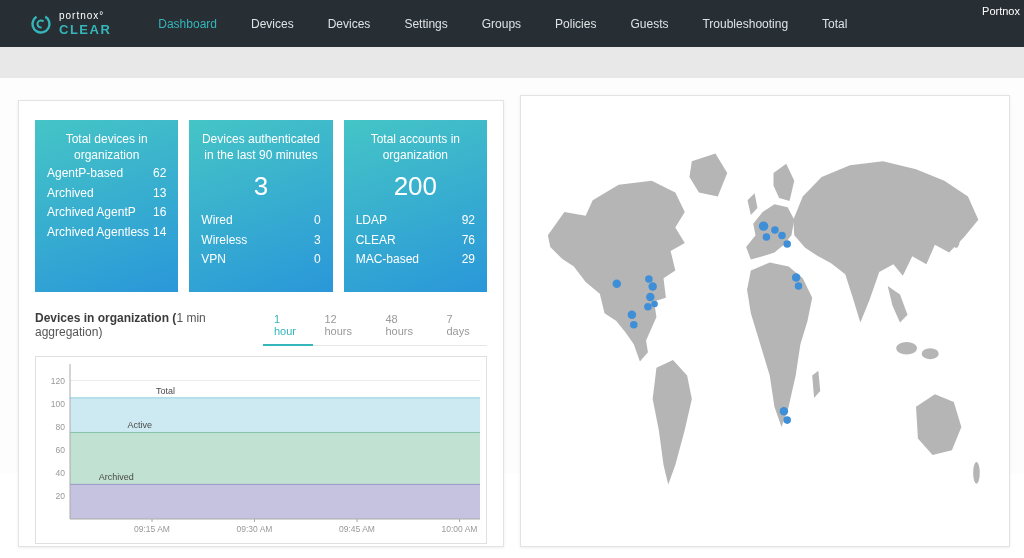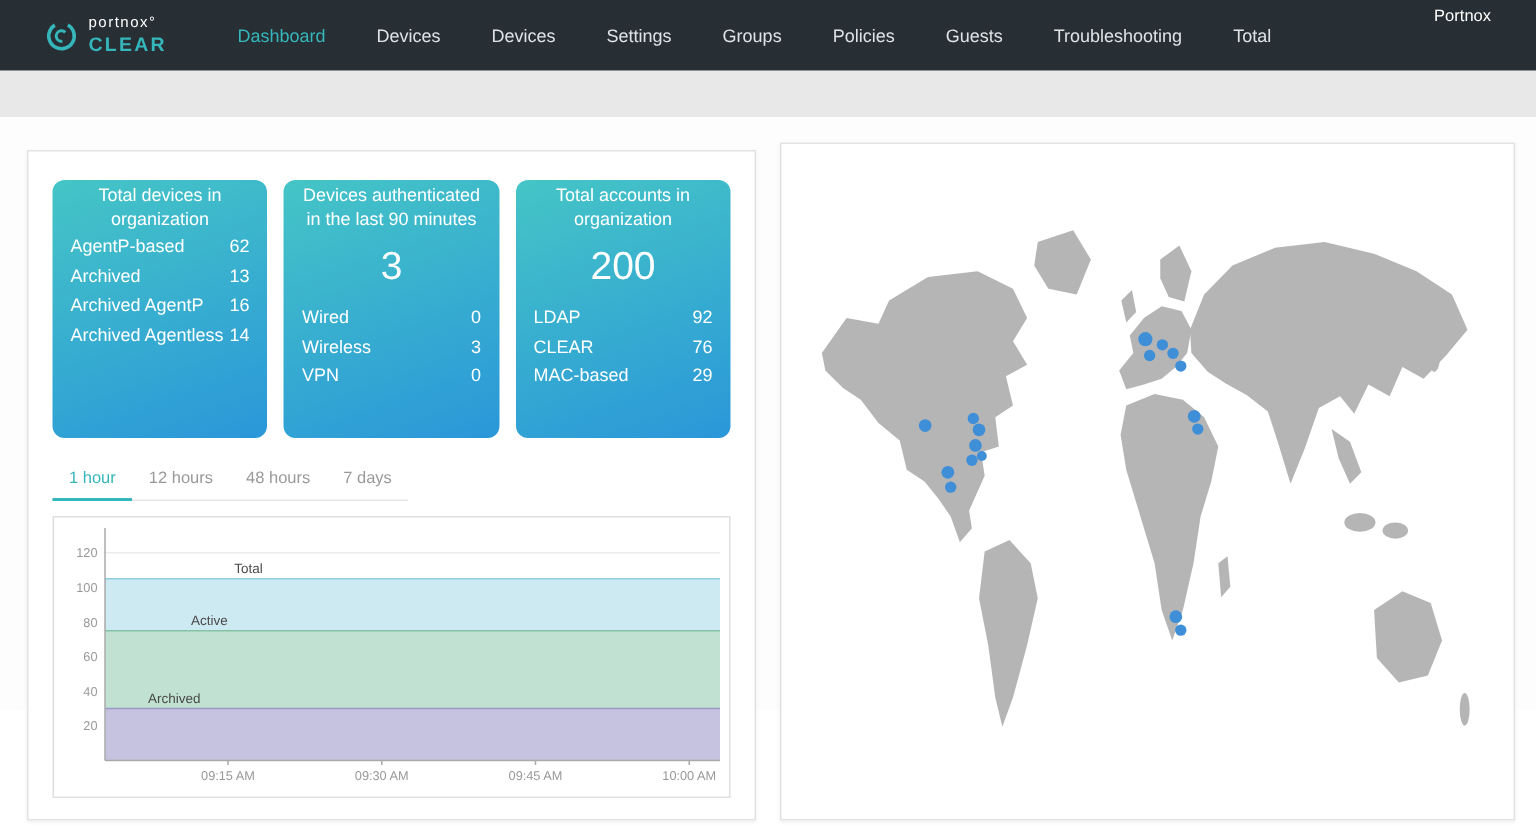--- a/index.html
+++ b/index.html
@@ -8,33 +8,33 @@
 
   
   .navbar { position:absolute; top:0; left:0; width:1024px; height:47px; background:#272e34; display:flex; align-items:center; z-index:5; }
   .brand { display:flex; align-items:center; gap:7px; margin-left:30px; cursor:pointer; }
   .brand-text { display:flex; flex-direction:column; line-height:1; }
   .brand-top { color:#ffffff; font-size:10px; letter-spacing:1px; }
   .brand-bottom { color:#35b6ba; font-size:13px; font-weight:bold; letter-spacing:1.5px; margin-top:2px; }
   .nav-items { display:flex; margin-left:30px; height:47px; align-items:center; }
   .nav-item { padding:0 17px; font-size:12px; color:#dfe3e5; cursor:pointer; height:47px; display:flex; align-items:center; }
   .nav-item.active { color:#35b6ba; }
-  .corner-label { position:absolute; top:5px; right:30px; font-size:11px; color:#ffffff; }
+  .corner-label { position:absolute; top:5px; right:4px; font-size:11px; color:#ffffff; }
 
   
   .subbar { position:absolute; top:47px; left:0; width:1024px; height:31px; background:#e8e8e8; }
 
   
   .panel { position:absolute; background:#ffffff; border:1px solid #e3e3e3; box-shadow:0 1px 3px rgba(0,0,0,0.07); }
   .left-panel { left:18px; top:100px; width:486px; height:447px; }
   .right-panel { left:520px; top:95px; width:490px; height:452px; padding:8px; }
 
   
   .cards { display:flex; gap:11px; padding:19px 16px 0 16px; }
-  .card { flex:1; height:172px; border-radius:8px; color:#ffffff; padding:2px 12px; background:linear-gradient(160deg,#45c5c6 0%, #2a97d9 100%); }
+  .card { flex:1; height:172px; border-radius:0; color:#ffffff; padding:11px 12px; background:linear-gradient(160deg,#45c5c6 0%, #2a97d9 100%); }
   .card-title { font-size:12px; text-align:center; line-height:1.35; min-height:33px; }
   .card-value { text-align:center; font-size:26px; font-weight:400; margin:7px 0 9px 0; }
   .card-row { display:flex; justify-content:space-between; font-size:12px; line-height:19.5px; }
 
   
   .section-head { display:flex; justify-content:space-between; align-items:flex-end; padding:17px 16px 0 16px; }
   .section-title { font-size:12px; color:#3c3c3c; padding-bottom:7px; }
   .section-title .bold { font-weight:bold; }
   .section-title .light { font-weight:normal; color:#555555; }
   .tabs { display:flex; border-bottom:1px solid #e6e6e6; }
@@ -138,20 +138,23 @@
         </div>
         <div class="card-row">
           <span>MAC-based</span>
           <span>29</span>
         </div>
       </div>
 
     </div>
 
     <div class="section-head">
+      <div class="section-title">
+        <span class="bold">Devices in organization (</span><span class="light">1 min aggregation)</span>
+      </div>
       <div class="tabs">
         <div class="tab active">1 hour</div>
         <div class="tab">12 hours</div>
         <div class="tab">48 hours</div>
         <div class="tab">7 days</div>
       </div>
     </div>
 
     <div class="chart-box">
       <svg id="devices-chart" width="452" height="186">

